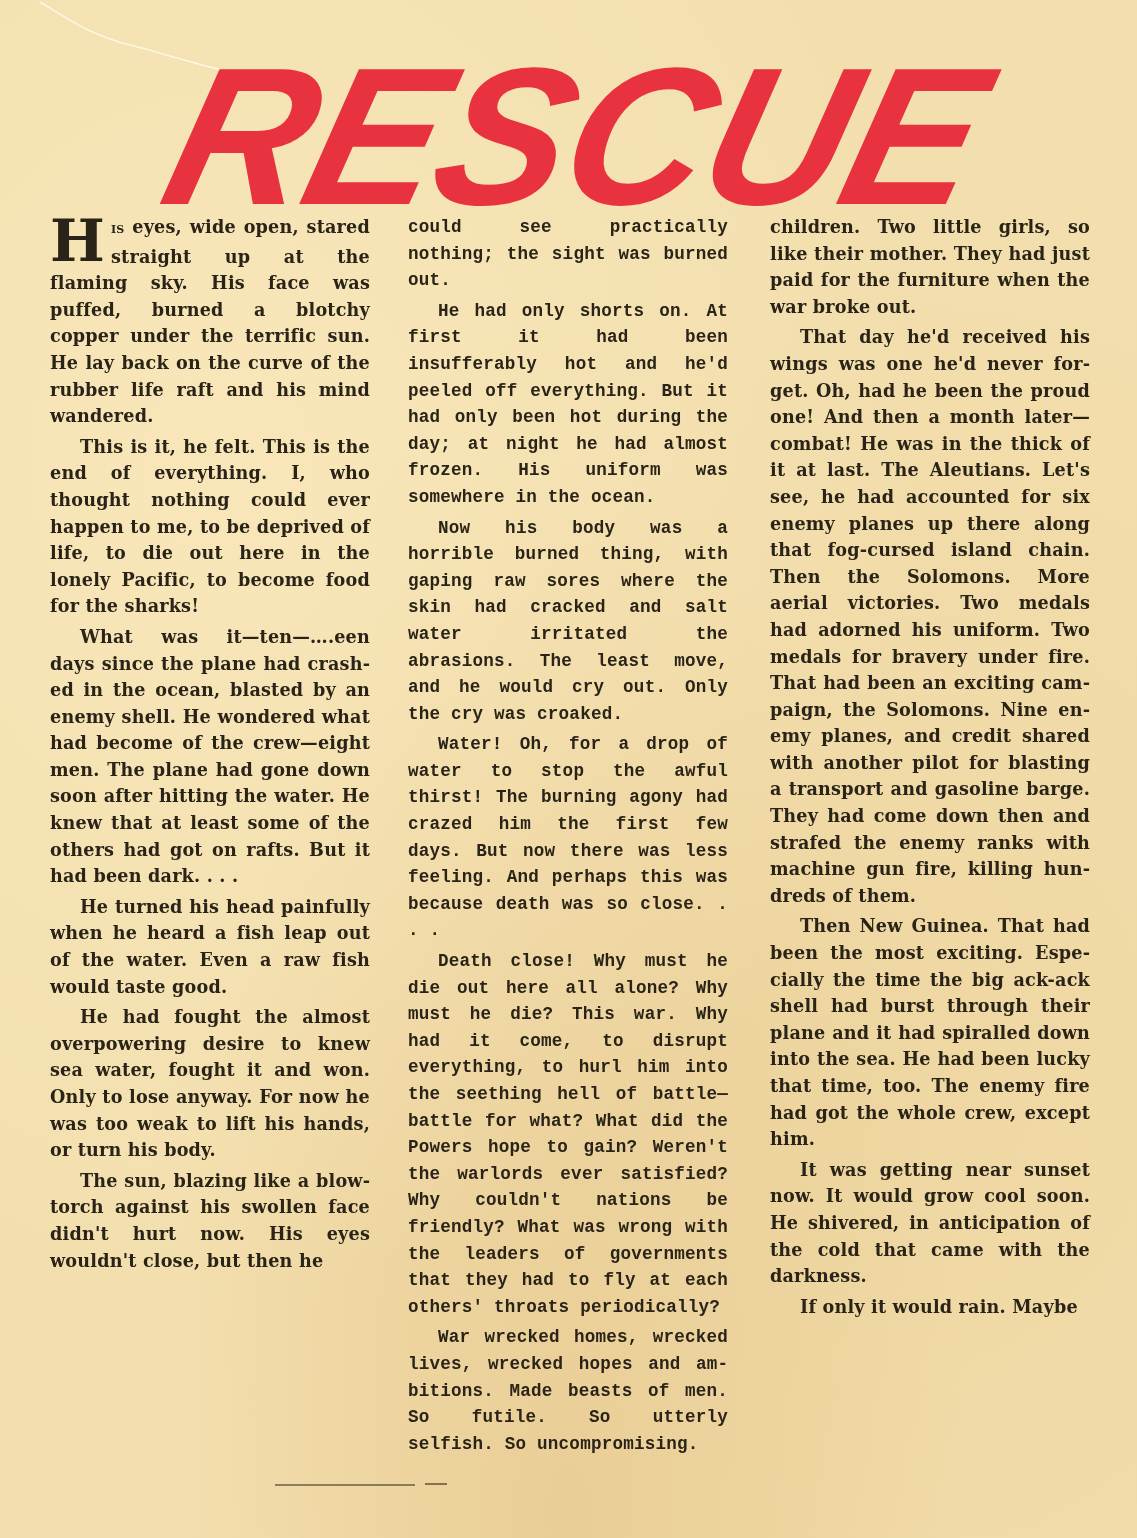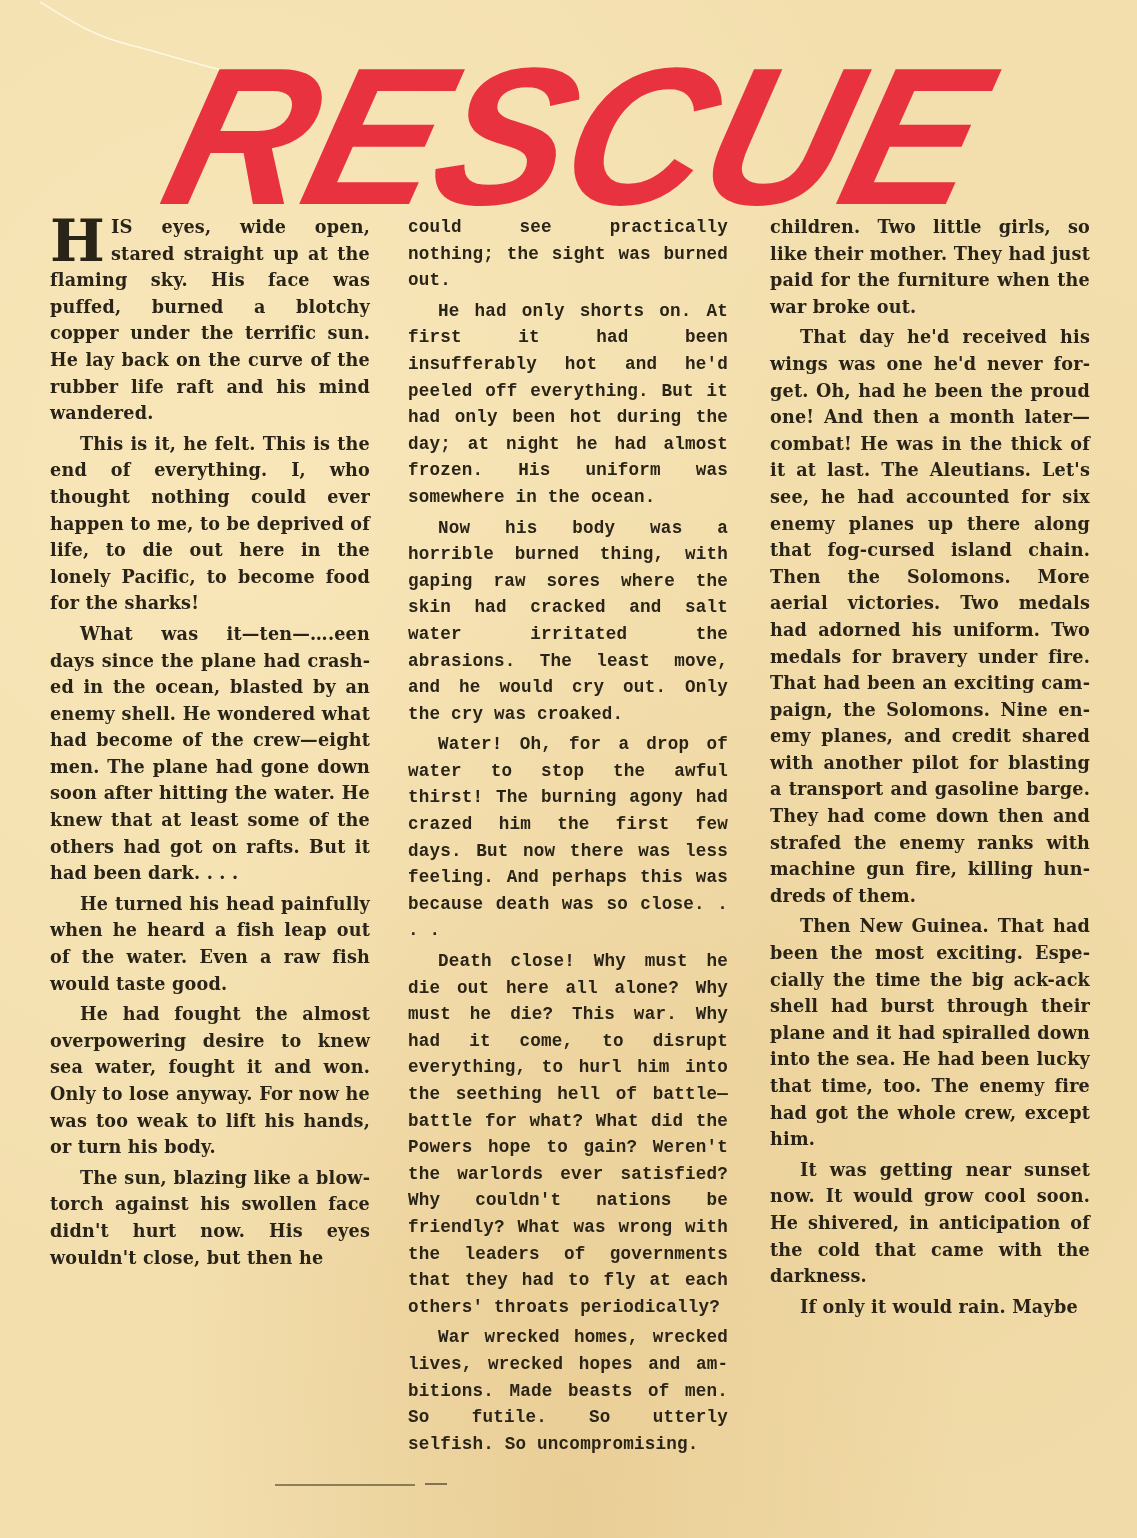--- a/index.html
+++ b/index.html
@@ -74,21 +74,21 @@
     .col p.cont { text-indent: 0; }
     .dropcap {
       float: left;
       font-size: 58px;
       line-height: 46px;
       margin: 4px 6px 0 0;
       font-weight: bold;
     }
     .smallcaps-lead {
       text-transform: uppercase;
-      font-size: 18px;
+      font-size: 11px;
     }
     .footer-rule {
       position: absolute;
       left: 275px;
       top: 1484px;
       width: 140px;
       height: 2px;
       background: rgba(60,50,30,0.55);
     }
     .footer-rule-2 {

